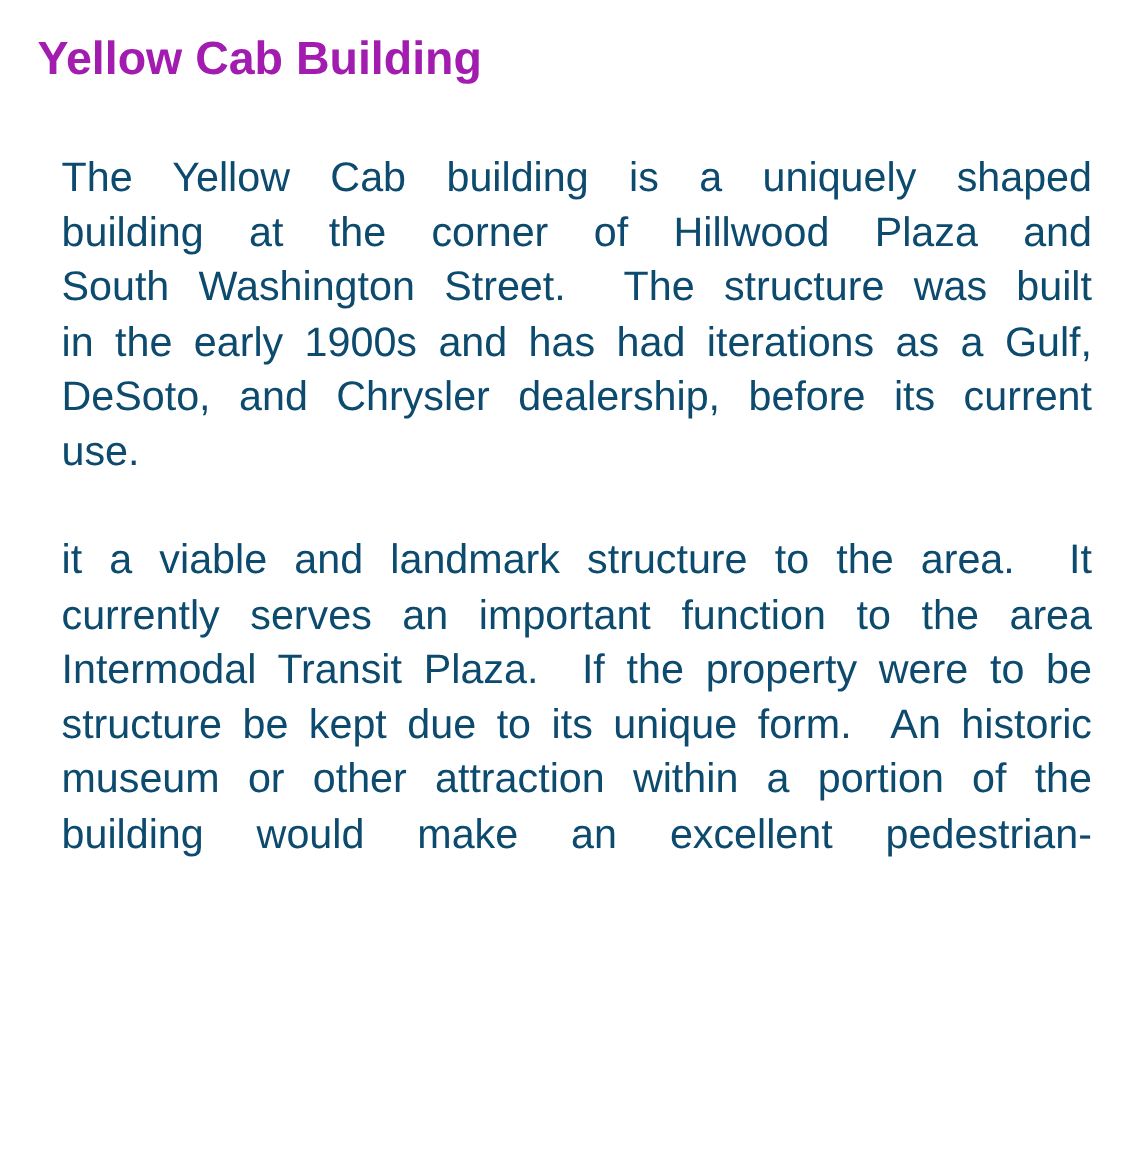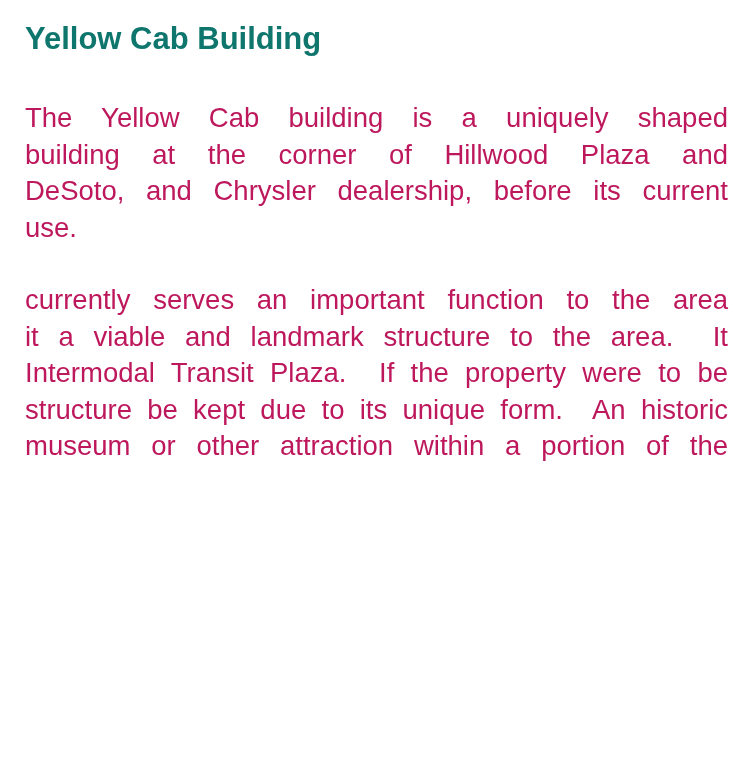--- a/index.html
+++ b/index.html
@@ -17,29 +17,29 @@
     width: 750px;
     height: 768px;
     padding: 20px 22px 0 25px;
     background: #ffffff;
   }
   .heading {
     font-family: "Liberation Sans", sans-serif;
     font-weight: bold;
     font-size: 31px;
     line-height: 38px;
-    color: #0f766e;
+    color: #a21caf;
     margin: 0 0 42px 0;
   }
   .paragraph {
     font-family: "Liberation Sans", sans-serif;
     font-size: 27.5px;
     line-height: 36.5px;
-    color: #be185d;
-    margin: 0 0 36px 0;
+    color: #0c4a6e;
+    margin: 0 0 36px 16px;
   }
   .paragraph:last-child {
     margin-bottom: 0;
   }
   .line {
     text-align: justify;
     text-align-last: justify;
     white-space: normal;
   }
   .line.last {
@@ -49,24 +49,27 @@
 </style>
 </head>
 <body>
 
 <div class="page">
   <h1 class="heading">Yellow Cab Building</h1>
 
   <div class="paragraph">
       <div class="line">The Yellow Cab building is a uniquely shaped</div>
       <div class="line">building at the corner of Hillwood Plaza and</div>
+      <div class="line">South Washington Street.&nbsp; The structure was built</div>
+      <div class="line">in the early 1900s and has had iterations as a Gulf,</div>
       <div class="line">DeSoto, and Chrysler dealership, before its current</div>
       <div class="line last">use.</div>
     </div>
 
   <div class="paragraph">
+      <div class="line">it a viable and landmark structure to the area.&nbsp; It</div>
       <div class="line">currently serves an important function to the area</div>
-      <div class="line">it a viable and landmark structure to the area.&nbsp; It</div>
       <div class="line">Intermodal Transit Plaza.&nbsp; If the property were to be</div>
       <div class="line">structure be kept due to its unique form.&nbsp; An historic</div>
       <div class="line">museum or other attraction within a portion of the</div>
+      <div class="line">building would make an excellent pedestrian-</div>
     </div>
 </div>
 
 </body></html>

